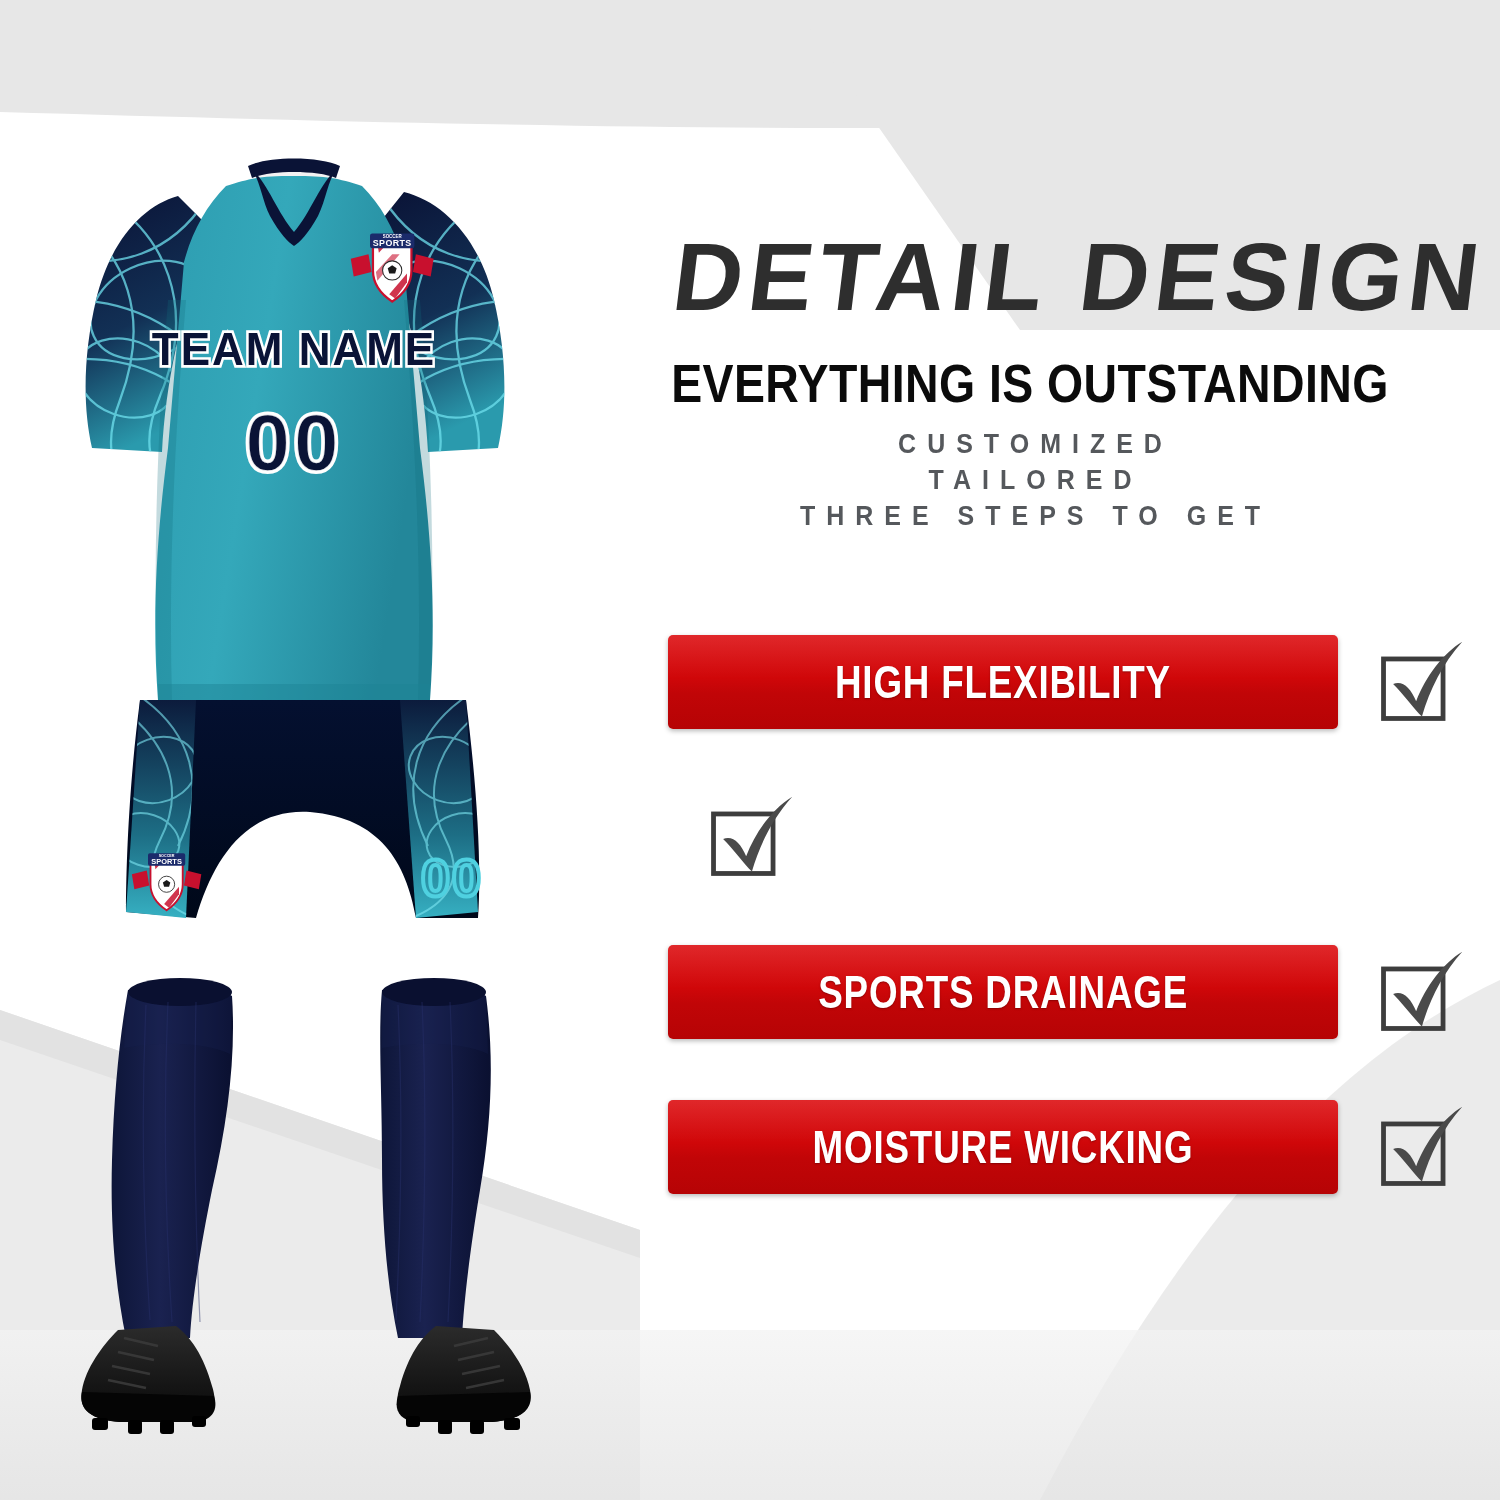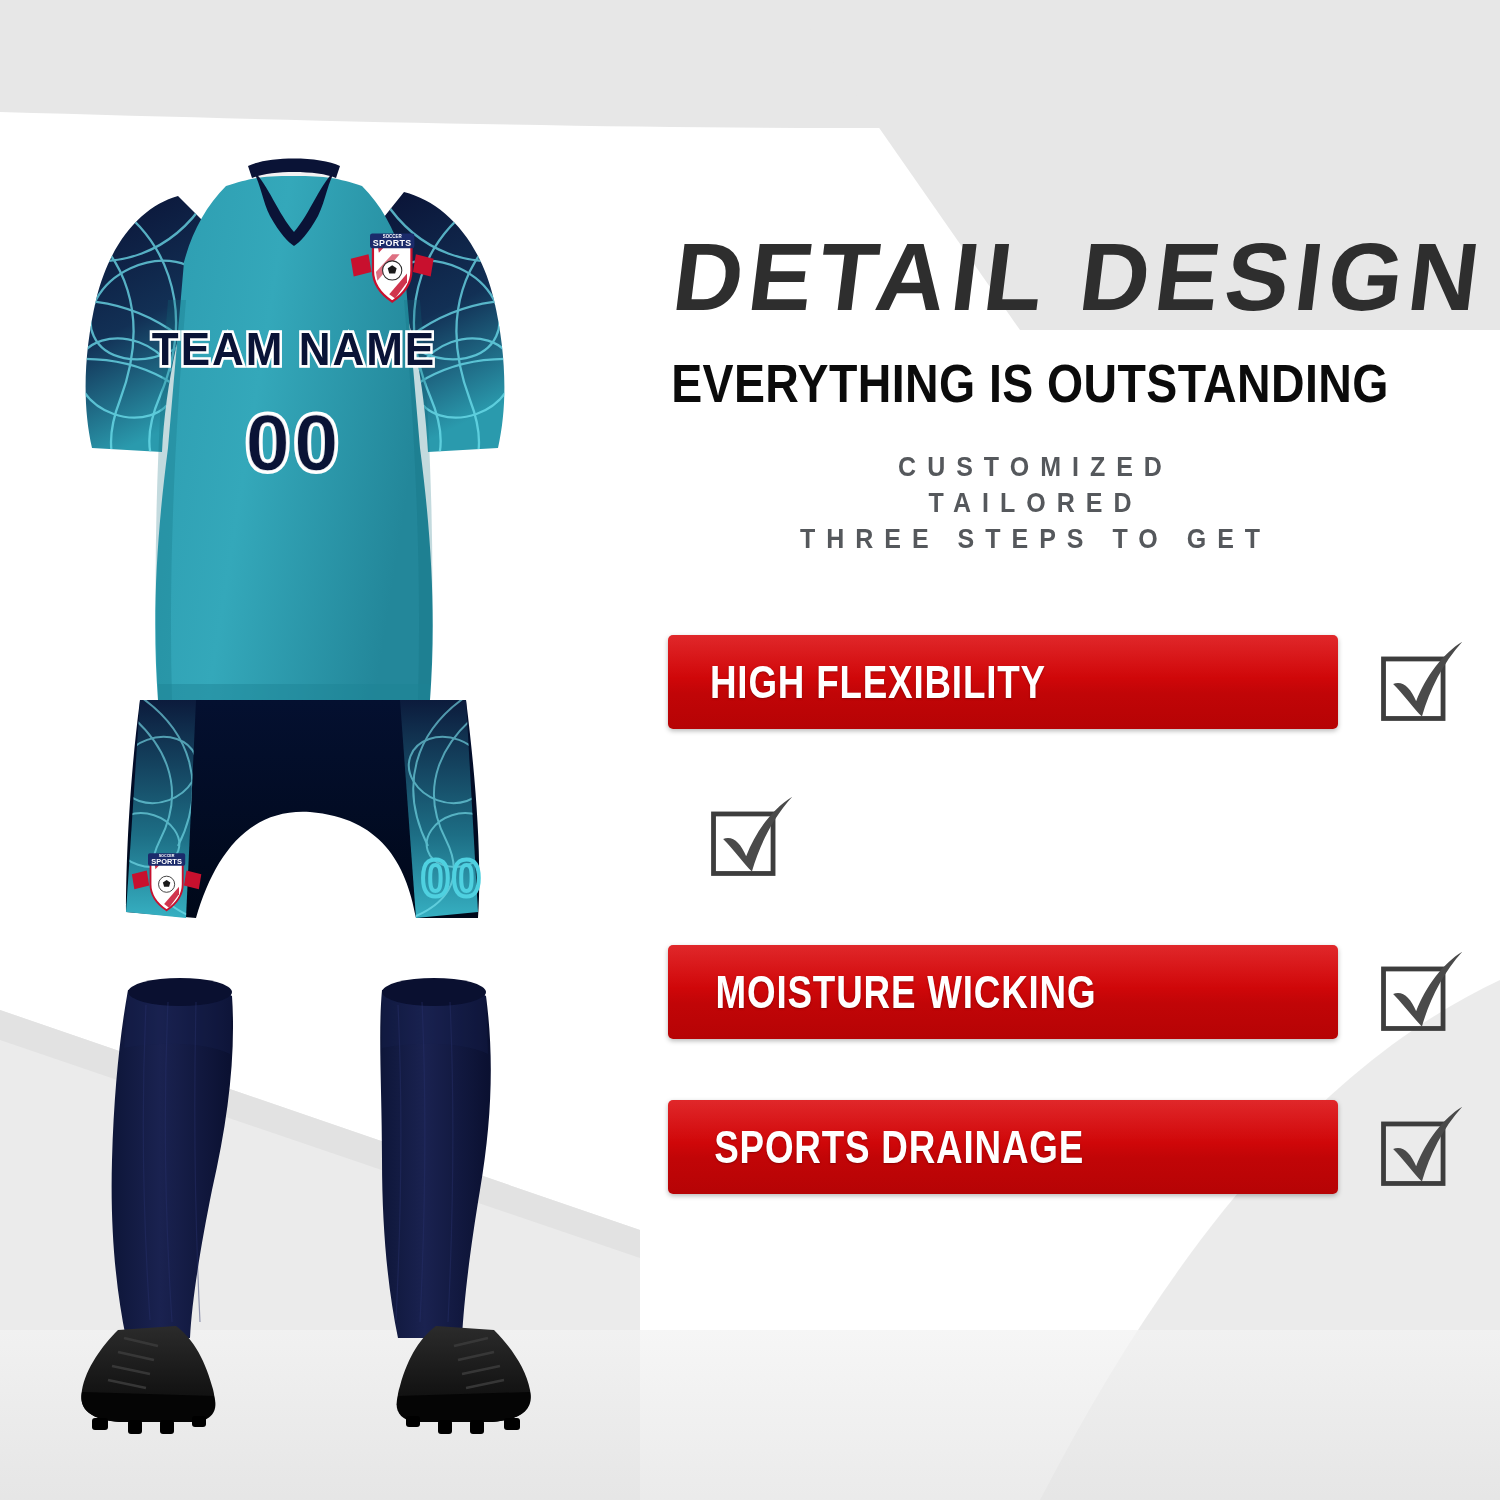--- a/index.html
+++ b/index.html
@@ -34,21 +34,20 @@
     color:#0b0b0b;
     transform:scaleX(0.86);
     white-space:nowrap;
   }
 
   .tagline-block {
     position:absolute; left:0; top:425px; width:940px;
     text-align:center;
     color:#55585c;
     font-weight:bold;
-    margin-top:23px;
   }
   .tagline {
     display:block;
     font-size:25px;
     letter-spacing:11px;
     line-height:36px;
     text-indent:11px;
     transform:scaleY(1.12);
   }
 
@@ -62,21 +61,21 @@
   }
   .banner {
     position:relative;
     width:696px;
     height:94px;
     border-radius:5px;
     background:linear-gradient(180deg,#dc0a0d 0%,#d00709 45%,#c10507 62%,#b60305 100%);
     box-shadow:0 2px 5px rgba(0,0,0,0.28);
     display:flex;
     align-items:center;
-    justify-content:flex-start;
+    justify-content:center;
     overflow:hidden;
   }
   .banner::before{
     content:"";
     position:absolute; left:0; right:0; top:0; height:46%;
     background:linear-gradient(180deg,rgba(255,255,255,0.12),rgba(255,255,255,0));
     pointer-events:none;
   }
   .banner-label {
     position:relative;
@@ -344,32 +343,32 @@
 
     <div class="feature-row">
       <svg class="check" viewBox="0 0 100 100" xmlns="http://www.w3.org/2000/svg">
         <rect x="12" y="26" width="62" height="62" fill="none" stroke="#3d3d3d" stroke-width="5"></rect>
         <path d="M22 52 C32 48 40 56 46 70 C56 44 74 20 94 8 C74 30 60 58 52 86 C44 78 32 62 22 52 Z" fill="#4a4a4a"></path>
       </svg>
     </div>
 
     <div class="feature-row">
       <div class="banner">
+        <span class="banner-label nosel">SPORTS  DRAINAGE</span>
+      </div>
+      <svg class="check" viewBox="0 0 100 100" xmlns="http://www.w3.org/2000/svg">
+        <rect x="12" y="26" width="62" height="62" fill="none" stroke="#3d3d3d" stroke-width="5"></rect>
+        <path d="M22 52 C32 48 40 56 46 70 C56 44 74 20 94 8 C74 30 60 58 52 86 C44 78 32 62 22 52 Z" fill="#4a4a4a"></path>
+      </svg>
+    </div>
+
+    <div class="feature-row">
+      <div class="banner">
         <span class="banner-label nosel">MOISTURE  WICKING</span>
       </div>
       <svg class="check" viewBox="0 0 100 100" xmlns="http://www.w3.org/2000/svg">
         <rect x="12" y="26" width="62" height="62" fill="none" stroke="#3d3d3d" stroke-width="5"></rect>
         <path d="M22 52 C32 48 40 56 46 70 C56 44 74 20 94 8 C74 30 60 58 52 86 C44 78 32 62 22 52 Z" fill="#4a4a4a"></path>
       </svg>
     </div>
 
-    <div class="feature-row">
-      <div class="banner">
-        <span class="banner-label nosel">SPORTS  DRAINAGE</span>
-      </div>
-      <svg class="check" viewBox="0 0 100 100" xmlns="http://www.w3.org/2000/svg">
-        <rect x="12" y="26" width="62" height="62" fill="none" stroke="#3d3d3d" stroke-width="5"></rect>
-        <path d="M22 52 C32 48 40 56 46 70 C56 44 74 20 94 8 C74 30 60 58 52 86 C44 78 32 62 22 52 Z" fill="#4a4a4a"></path>
-      </svg>
-    </div>
-
   </div>
 </div>
 
 </body></html>

